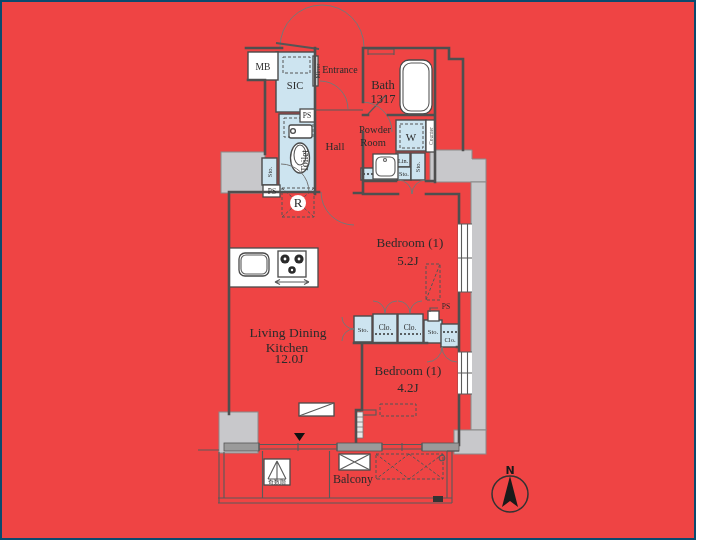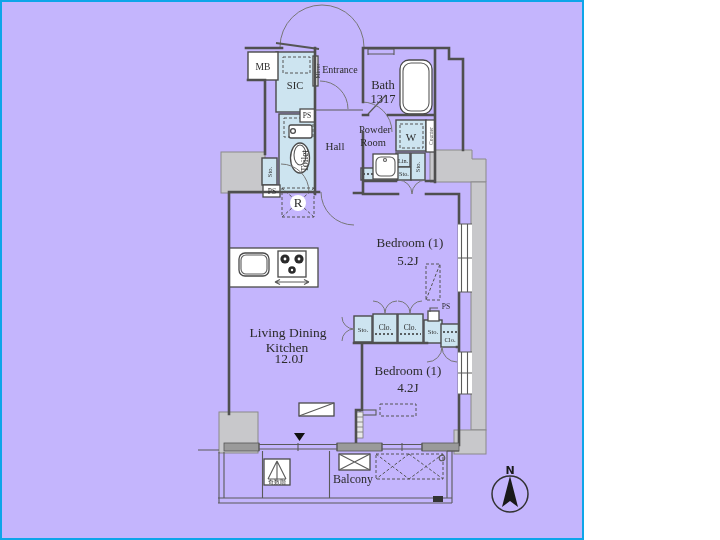--- a/index.html
+++ b/index.html
@@ -1,17 +1,17 @@
 <!DOCTYPE html>
 <html><head>
 <meta charset="utf-8">
 <style>
   html,body{margin:0;padding:0;background:#fff;}
-  .canvas{position:relative;width:584px;height:540px;background:#c4b5fd;
-          border:2px solid #0ea5e9;box-sizing:border-box;overflow:hidden;}
+  .canvas{position:relative;width:696px;height:540px;background:#ef4444;
+          border:2px solid #0c4a6e;box-sizing:border-box;overflow:hidden;}
   svg{position:absolute;left:0;top:0;}
   .t{font-family:"Liberation Serif","DejaVu Serif",serif;fill:#2b2b2b;}
   .tb{font-family:"DejaVu Sans","Liberation Sans",sans-serif;font-weight:bold;fill:#1a1a1a;}
   .wall{stroke:#4f4f4f;stroke-width:2.6;fill:none;stroke-linecap:square;}
   .wallthin{stroke:#5a5a5a;stroke-width:1.2;fill:none;}
   .win{stroke:#5a5a5a;stroke-width:1.1;fill:none;}
   .arc{stroke:#777;stroke-width:1;fill:none;}
   .blue{fill:#cde4f0;stroke:#4a4a4a;stroke-width:1.4;}
   .whitebox{fill:#ffffff;stroke:#4a4a4a;stroke-width:1.4;}
   .col{fill:#c8c8cb;stroke:#8a8a8a;stroke-width:1;}

